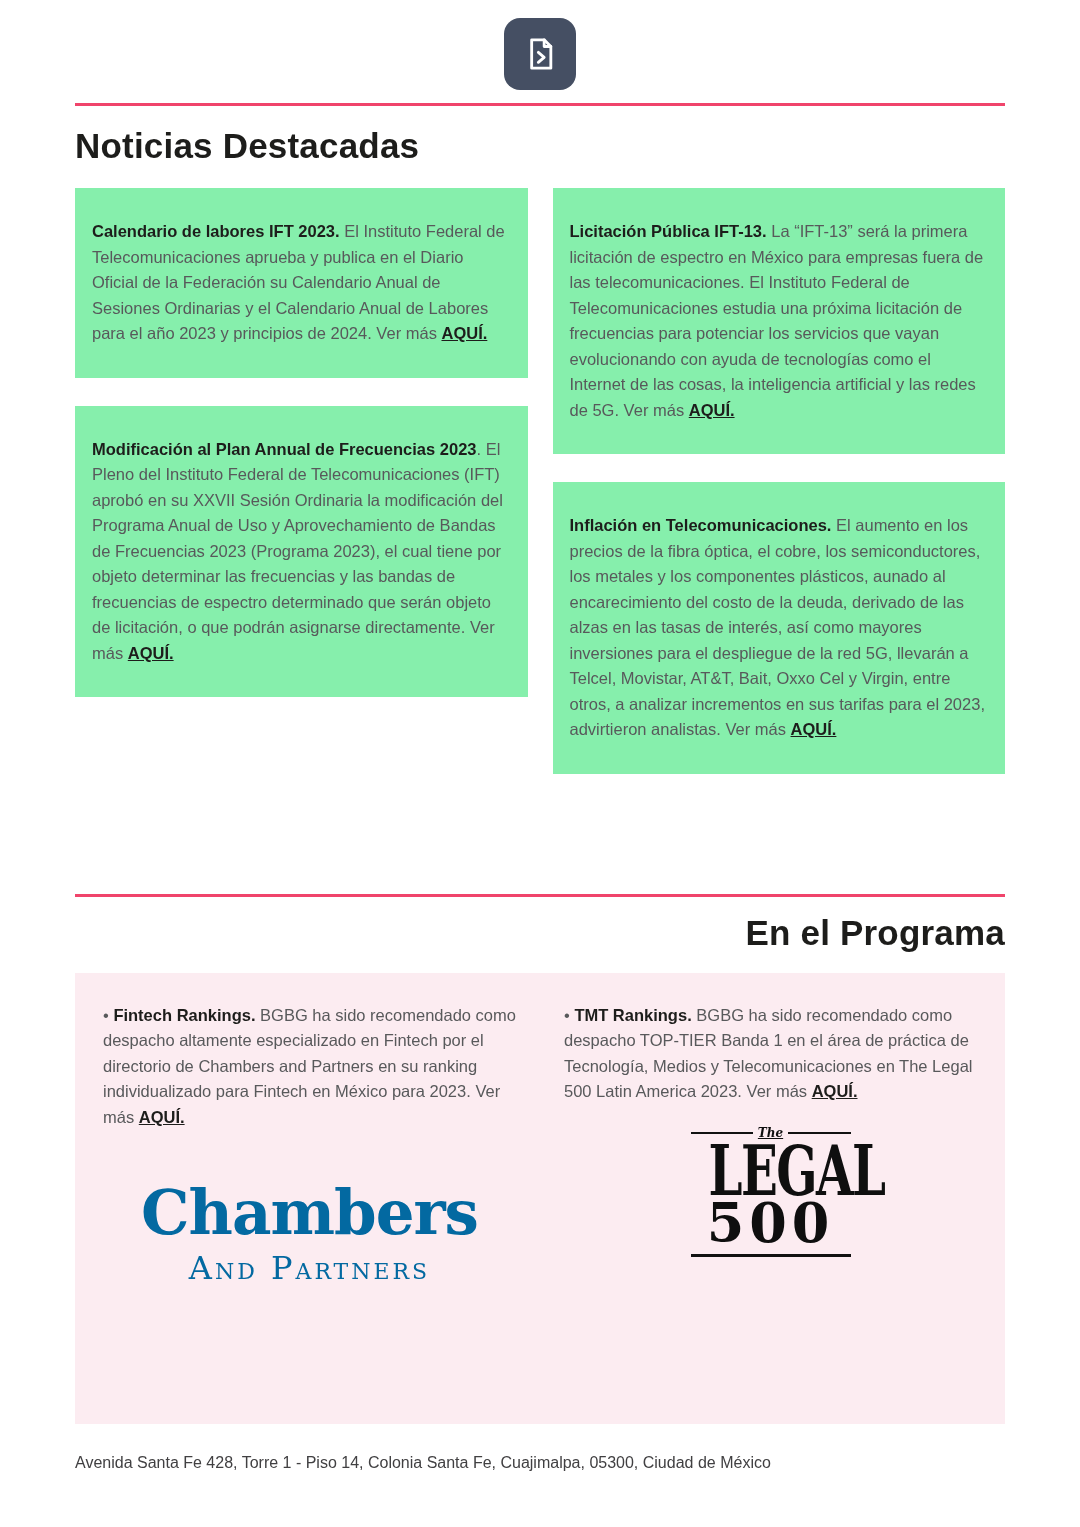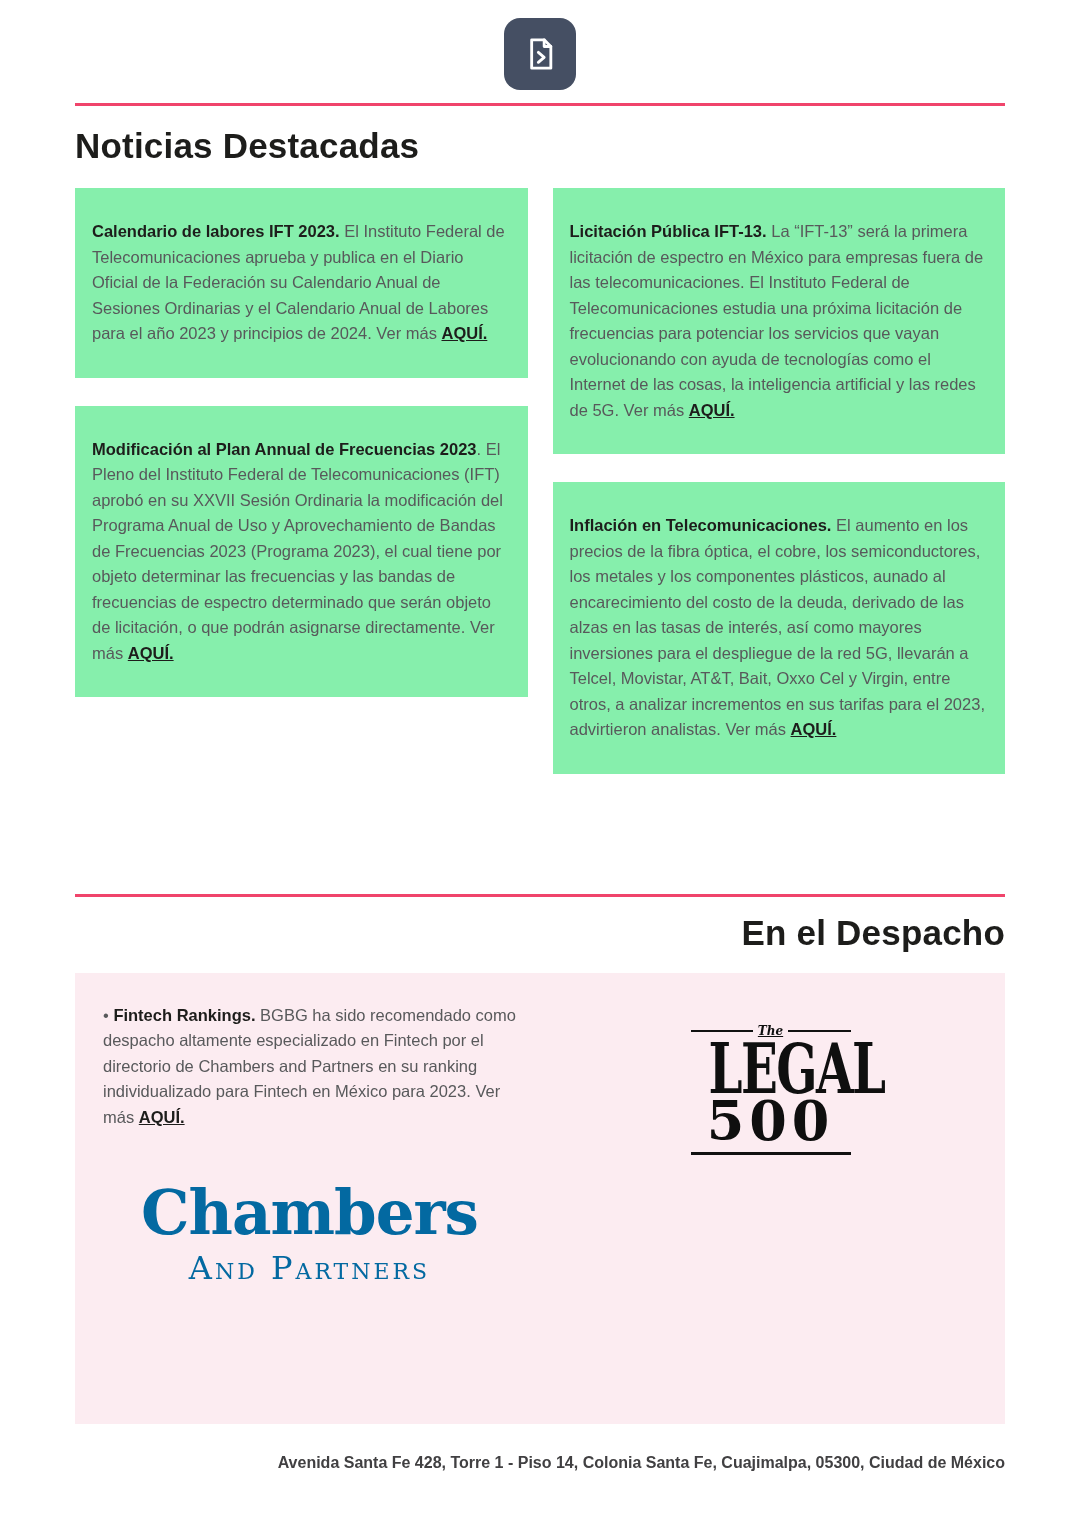--- a/index.html
+++ b/index.html
@@ -77,21 +77,21 @@
     font-size: 62px; font-weight: bold; line-height: 0.92; letter-spacing: -2px;
     transform: scale(0.78, 1.12); transform-origin: center top;
   }
   .legal-500 {
     font-size: 54px; font-weight: bold; line-height: 0.95; letter-spacing: 5px;
     margin-top: 2px;
   }
   .legal-bottom { height: 3px; background: #111; margin-top: 5px; }
 
   footer {
-    margin-top: 26px; text-align: right; font-weight: bold; color: #414042;
+    margin-top: 26px; text-align: left; font-weight: normal; color: #414042;
     font-size: 16px; line-height: 26px;
   }
 </style>
 </head>
 <body>
 
 <div class="icon-row">
   <div class="doc-icon">
     <svg width="40" height="40" viewBox="0 0 24 24" fill="none" stroke="#ffffff" stroke-width="1.7" stroke-linecap="round" stroke-linejoin="round">
       <path d="M7 3.5 H14.5 L18.5 7.5 V20.5 H7 Z"></path>
@@ -120,34 +120,35 @@
         <p><strong>Licitación Pública IFT-13.</strong><span> La “IFT-13” será la primera licitación de espectro en México para empresas fuera de las telecomunicaciones. El Instituto Federal de Telecomunicaciones estudia una próxima licitación de frecuencias para potenciar los servicios que vayan evolucionando con ayuda de tecnologías como el Internet de las cosas, la inteligencia artificial y las redes de 5G. Ver más </span><a class="link">AQUÍ.</a></p>
       </article>
       <article class="news-card">
         <p><strong>Inflación en Telecomunicaciones.</strong><span> El aumento en los precios de la fibra óptica, el cobre, los semiconductores, los metales y los componentes plásticos, aunado al encarecimiento del costo de la deuda, derivado de las alzas en las tasas de interés, así como mayores inversiones para el despliegue de la red 5G, llevarán a Telcel, Movistar, AT&amp;T, Bait, Oxxo Cel y Virgin, entre otros, a analizar incrementos en sus tarifas para el 2023, advirtieron analistas. Ver más </span><a class="link">AQUÍ.</a></p>
       </article>
     </div>
   </div>
 
   <hr class="rule rule-2">
 
-  <h1 class="title-despacho">En el Despacho</h1>
+  <h1 class="title-despacho">En el Programa</h1>
 
   <section class="pink-section">
     <div class="pink-grid">
       <div class="pink-col">
         <p><span>• </span><strong>Fintech Rankings.</strong><span> BGBG ha sido recomendado como despacho altamente especializado en Fintech por el directorio de Chambers and Partners en su ranking individualizado para Fintech en México para 2023. Ver más </span><a class="link">AQUÍ.</a></p>
 
         <div class="logo-chambers">
           <div class="ch-line1">Chambers</div>
           <div class="ch-line2">And Partners</div>
         </div>
       </div>
 
       <div class="pink-col">
+        <p><span>• </span><strong>TMT Rankings.</strong><span> BGBG ha sido recomendado como despacho TOP-TIER Banda 1 en el área de práctica de Tecnología, Medios y Telecomunicaciones en The Legal 500 Latin America 2023. Ver más </span><a class="link">AQUÍ.</a></p>
 
         <div class="logo-legal">
           <div class="legal-top">
             <span class="dash"></span>
             <span class="the">The</span>
             <span class="dash"></span>
           </div>
           <div class="legal-mid">LEGAL</div>
           <div class="legal-500">500</div>
           <div class="legal-bottom"></div>

